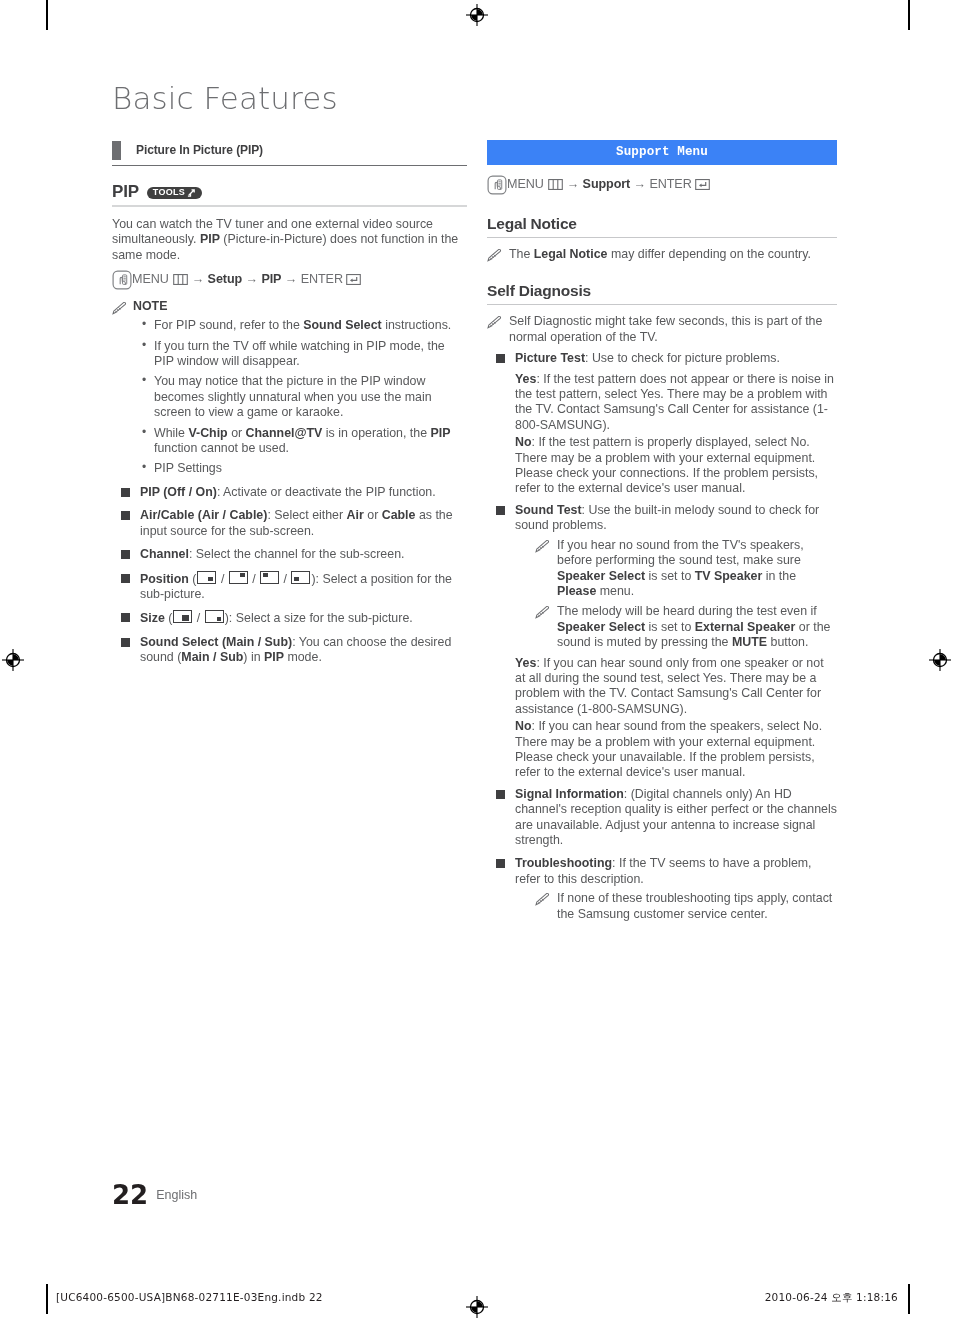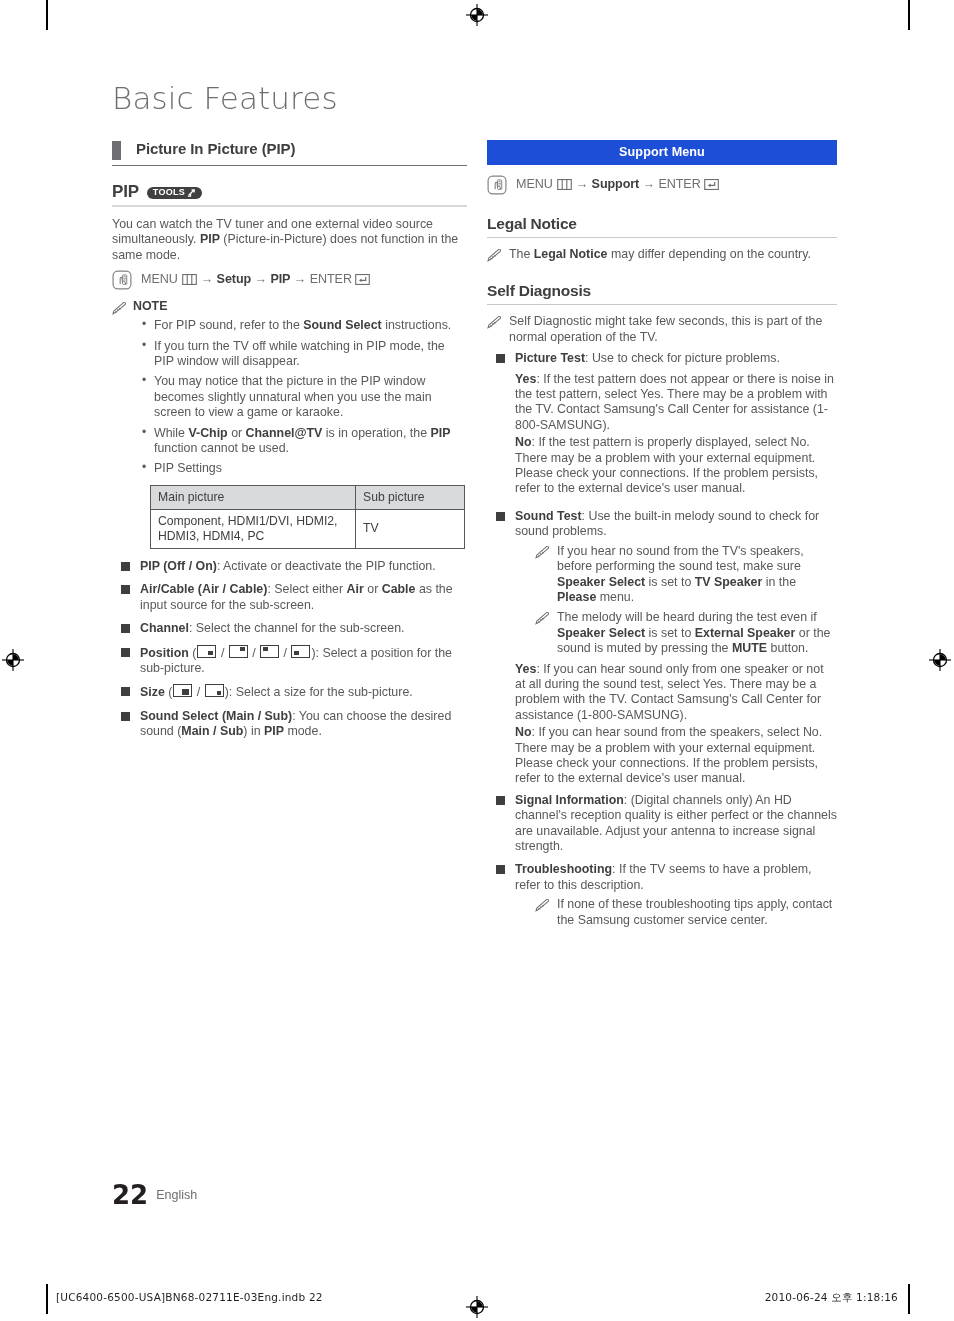--- a/index.html
+++ b/index.html
@@ -70,21 +70,21 @@
   }
   .sec-head .bar {
     position: absolute;
     left: 0;
     top: 1px;
     width: 9px;
     height: 19px;
     background: #6d6e71;
   }
   .sec-head .txt {
-    font-size: 15px;
+    font-size: 12px;
     font-weight: bold;
     color: #3f3f41;
     letter-spacing: -0.1px;
   }
 
   
   .sub-head {
     border-bottom: 2.4px solid #d6d7d8;
     padding-bottom: 3px;
     margin-bottom: 10px;
@@ -125,21 +125,20 @@
     line-height: 15.4px;
     margin: 0 0 6px 0;
     color: #58595b;
   }
   b, strong { color: #3f3f41; font-weight: bold; }
 
   
   .menu-path {
     display: flex;
     align-items: center;
-    gap: 9px;
     margin: 7px 0 8px 0;
   }
   .menu-path .path-txt {
     font-size: 12.6px;
     color: #6d6e71;
     white-space: nowrap;
     letter-spacing: -0.1px;
   }
   .menu-path .path-txt b { color: #3f3f41; }
   .hand-icon { width: 20px; height: 20px; flex: 0 0 20px; }
@@ -224,27 +223,28 @@
     position: absolute;
     left: 9px;
     top: 3px;
     width: 9px;
     height: 9px;
     background: #3f3f41;
   }
 
   
   .menu-bar {
-    background: #1d4ed8;
+    background: #3b82f6;
     color: #ffffff;
     text-align: center;
     font-size: 12.6px;
     font-weight: bold;
     padding: 5px 0 6px 0;
     letter-spacing: 0.1px;
+    font-family: Liberation Mono, monospace;
   }
   .big-head {
     font-size: 15.5px;
     font-weight: bold;
     color: #3f3f41;
     border-bottom: 1.4px solid #c7c8ca;
     padding-bottom: 4px;
     margin: 20px 0 9px 0;
     letter-spacing: -0.2px;
   }
@@ -450,34 +450,20 @@
     </div>
 
     <ul class="bullets">
       <li><span>For PIP sound, refer to the </span><b>Sound Select</b><span> instructions.</span></li>
       <li><span>If you turn the TV off while watching in PIP mode, the PIP window will disappear.</span></li>
       <li><span>You may notice that the picture in the PIP window becomes slightly unnatural when you use the main screen to view a game or karaoke.</span></li>
       <li><span>While </span><b>V-Chip</b><span> or </span><b>Channel@TV</b><span> is in operation, the </span><b>PIP</b><span> function cannot be used.</span></li>
       <li><span>PIP Settings</span></li>
     </ul>
 
-    <table class="pip-table">
-      <thead>
-        <tr>
-          <th class="col-a">Main picture</th>
-          <th>Sub picture</th>
-        </tr>
-      </thead>
-      <tbody>
-        <tr>
-          <td class="col-a">Component, HDMI1/DVI, HDMI2, HDMI3, HDMI4, PC</td>
-          <td>TV</td>
-        </tr>
-      </tbody>
-    </table>
 
     <ul class="sqlist">
       <li><span class="sq"></span><b>PIP (Off / On)</b><span>: Activate or deactivate the PIP function.</span></li>
 
       <li><span class="sq"></span><b>Air/Cable (Air / Cable)</b><span>: Select either </span><b>Air</b><span> or </span><b>Cable</b><span> as the input source for the sub-screen.</span></li>
 
       <li><span class="sq"></span><b>Channel</b><span>: Select the channel for the sub-screen.</span></li>
 
       <li><span class="sq"></span><b>Position</b><span> (<span class="mini br"><i></i></span> / <span class="mini tr"><i></i></span> / <span class="mini tl"><i></i></span> / <span class="mini bl"><i></i></span>)</span><span>: Select a position for the sub-picture.</span></li>
 
@@ -536,21 +522,21 @@
           <line x1="3.0" y1="9.0" x2="5.0" y2="11.3" stroke="#6d6e71" stroke-width="0.9"></line>
           <line x1="5.0" y1="7.4" x2="7.0" y2="9.7" stroke="#6d6e71" stroke-width="0.9"></line>
           <line x1="7.0" y1="5.8" x2="9.0" y2="8.1" stroke="#6d6e71" stroke-width="0.9"></line>
         </svg>
       </span>
       <span class="nl-txt">Self Diagnostic might take few seconds, this is part of the normal operation of the TV.</span>
     </div>
 
     <ul class="sqlist">
 
-      <li style="margin-bottom:12px;">
+      <li style="margin-bottom:6px;">
         <span class="sq"></span>
         <b>Picture Test</b><span>: Use to check for picture problems.</span>
         <p class="yn-para" style="margin-top:5px;"><b>Yes</b><span>: If the test pattern does not appear or there is noise in the test pattern, select Yes. There may be a problem with the TV. Contact Samsung's Call Center for assistance (1-800-SAMSUNG).</span></p>
         <p class="yn-para"><b>No</b><span>: If the test pattern is properly displayed, select No. There may be a problem with your external equipment. Please check your connections. If the problem persists, refer to the external device's user manual.</span></p>
       </li>
 
       <li style="margin-bottom:6px;">
         <span class="sq"></span>
         <b>Sound Test</b><span>: Use the built-in melody sound to check for sound problems.</span>
 
@@ -572,21 +558,21 @@
               <path d="M1 12.6 L3.6 11.4 L14.2 2.6 a1.4 1.4 0 0 0 -1.9 -2 L1.9 9.6 Z" fill="none" stroke="#6d6e71" stroke-width="1.1"></path>
               <line x1="3.0" y1="9.0" x2="5.0" y2="11.3" stroke="#6d6e71" stroke-width="0.9"></line>
               <line x1="5.0" y1="7.4" x2="7.0" y2="9.7" stroke="#6d6e71" stroke-width="0.9"></line>
               <line x1="7.0" y1="5.8" x2="9.0" y2="8.1" stroke="#6d6e71" stroke-width="0.9"></line>
             </svg>
           </span>
           <span class="nl-txt"><span>The melody will be heard during the test even if </span><b>Speaker Select</b><span> is set to </span><b>External Speaker</b><span> or the sound is muted by pressing the </span><b>MUTE</b><span> button.</span></span>
         </div>
 
         <p class="yn-para"><b>Yes</b><span>: If you can hear sound only from one speaker or not at all during the sound test, select Yes. There may be a problem with the TV. Contact Samsung's Call Center for assistance (1-800-SAMSUNG).</span></p>
-        <p class="yn-para"><b>No</b><span>: If you can hear sound from the speakers, select No. There may be a problem with your external equipment. Please check your connections. If the problem persists, refer to the external device's user manual.</span></p>
+        <p class="yn-para"><b>No</b><span>: If you can hear sound from the speakers, select No. There may be a problem with your external equipment. Please check your unavailable. If the problem persists, refer to the external device's user manual.</span></p>
       </li>
 
       <li style="margin-bottom:8px;">
         <span class="sq"></span>
         <b>Signal Information</b><span>: (Digital channels only) An HD channel's reception quality is either perfect or the channels are unavailable. Adjust your antenna to increase signal strength.</span>
       </li>
 
       <li>
         <span class="sq"></span>
         <b>Troubleshooting</b><span>: If the TV seems to have a problem, refer to this description.</span>

